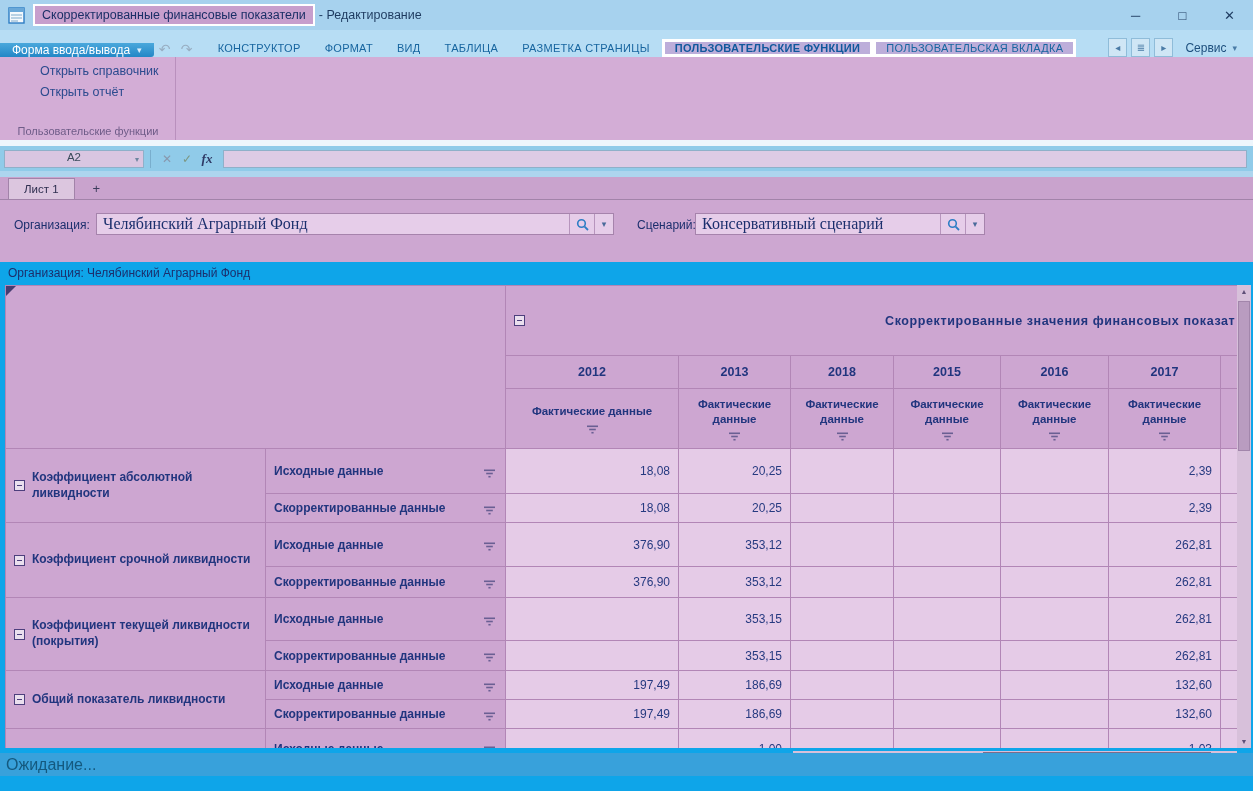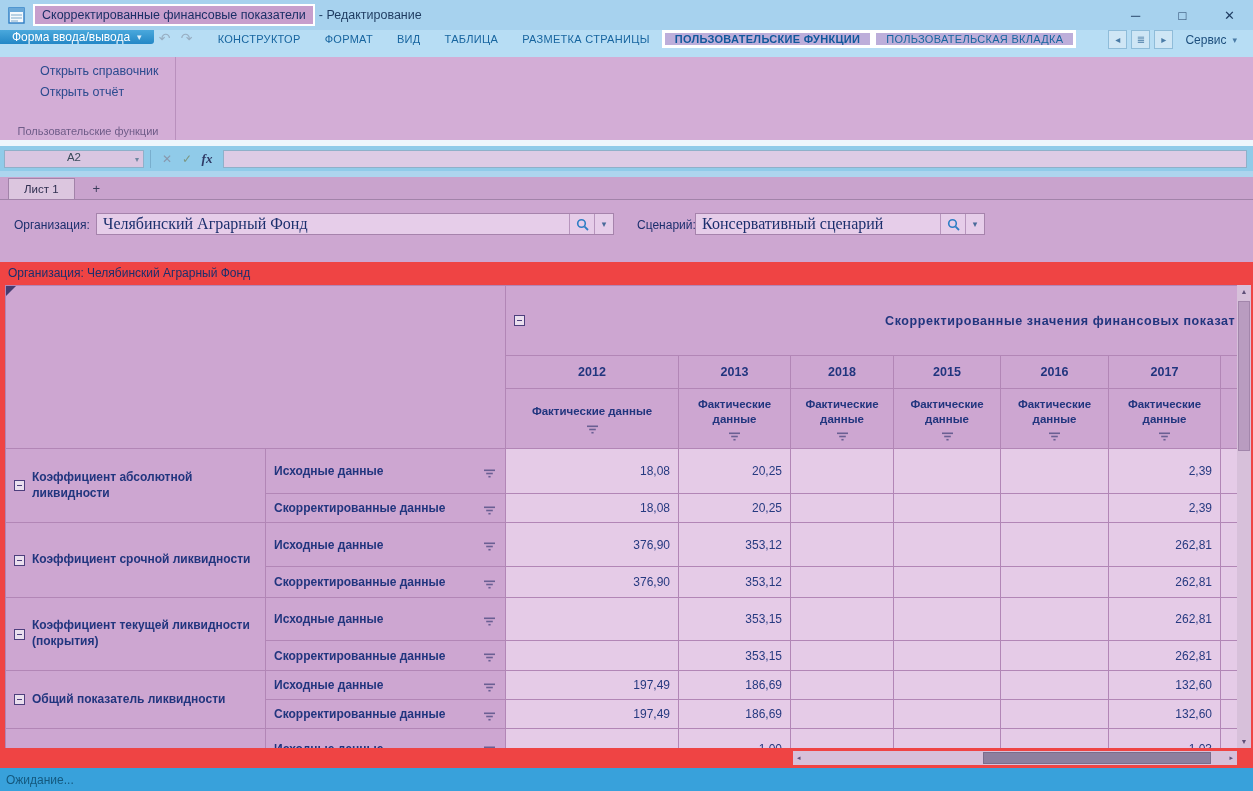--- a/index.html
+++ b/index.html
@@ -1,32 +1,32 @@
 <!DOCTYPE html>
 <html><head>
 <meta charset="utf-8">
 <style>
   * { box-sizing: border-box; }
   body { margin:0; background:#777; font-family:"Liberation Sans", sans-serif; }
-  .window { position:relative; width:1253px; height:791px; background:#ef4444; overflow:hidden;
+  .window { position:relative; width:1253px; height:791px; background:#0ea5e9; overflow:hidden;
             font-family:"Liberation Sans", sans-serif; }
 
   
   .titlebar { position:absolute; top:0; left:0; right:0; height:30px; background:#a7d2ee;
               display:flex; align-items:center; padding-left:8px; }
   .app-icon { width:17px; height:17px; margin-right:8px; flex:0 0 auto; }
   .title-hl { background:#c79fcd; border:2px solid #ffffff; padding:2px 7px; font-size:12.5px; color:#1b2f66; }
   .title-suffix { font-size:12.5px; color:#1d3a5f; margin-left:4px; }
   .win-controls { position:absolute; right:0; top:0; height:30px; display:flex; }
   .win-btn { width:47px; height:30px; display:flex; align-items:center; justify-content:center;
              color:#1d3a5f; font-size:13px; cursor:default; }
 
   
   .tabbar { position:absolute; top:30px; left:0; right:0; height:27px; background:#b7ddf4;
-            display:flex; align-items:flex-start; }
+            display:flex; align-items:flex-end; }
   .io-btn { background:linear-gradient(#4aa8dc,#2387c6); color:#fff; font-size:12px; display:flex;
             align-items:center; padding:0 12px; gap:7px; border-radius:0 0 3px 0; }
   .io-btn .chev { font-size:9px; color:#dceefb; }
   .histbtns { display:flex; align-items:center; }
   .hbtn { width:22px; text-align:center; color:#98aec2; font-size:14px; }
   .tabs { display:flex; align-items:stretch; margin-left:8px; }
   .tab { display:flex; align-items:center; padding:0 12px; font-size:11px; color:#17659f; letter-spacing:.3px; white-space:nowrap; }
   .tab.hl { border:3px solid #ffffff; background:#bdaeda; padding:0 10px; }
   .tab.active { font-weight:bold; color:#11589c; }
   .tabbar-right { margin-left:auto; display:flex; align-items:center; gap:4px; padding-right:8px; }
@@ -105,22 +105,22 @@
   .vscroll { position:absolute; right:2px; top:285px; width:14px; height:463px; background:#d7c0da; }
   .varrow { position:absolute; left:0; right:0; text-align:center; font-size:7px; color:#5f4f78; }
   .varrow.up { top:3px; } .varrow.down { bottom:3px; }
   .vthumb { position:absolute; left:1px; right:1px; top:16px; height:150px; background:#b99cc0; border:1px solid #a286ab; }
   .hscroll { position:absolute; left:793px; top:751px; width:444px; height:14px; background:#d7c0da; }
   .harrow { position:absolute; top:3px; font-size:7px; color:#5f4f78; }
   .harrow.left { left:4px; } .harrow.right { right:4px; }
   .hthumb { position:absolute; top:1px; bottom:1px; left:190px; width:228px; background:#8d7f9f; border:1px solid #7a6d8c; }
 
   
-  .statusbar { position:absolute; left:0; right:0; bottom:0; height:23px; background:#38a1db;
-               display:flex; align-items:center; padding-left:6px; font-size:12px; color:#14597f; }
+  .statusbar { position:absolute; left:0; right:0; bottom:15px; height:23px; background:#38a1db;
+               display:flex; align-items:center; padding-left:6px; font-size:16px; color:#14597f; }
 </style>
 </head>
 <body>
 
 <div class="window">
 
   <div class="titlebar">
     <span class="app-icon">
       <svg width="17" height="17" viewBox="0 0 17 17">
         <rect x="1" y="1" width="15" height="15" fill="#f4f9fd" stroke="#2d7dc4" stroke-width="1.4"></rect>

